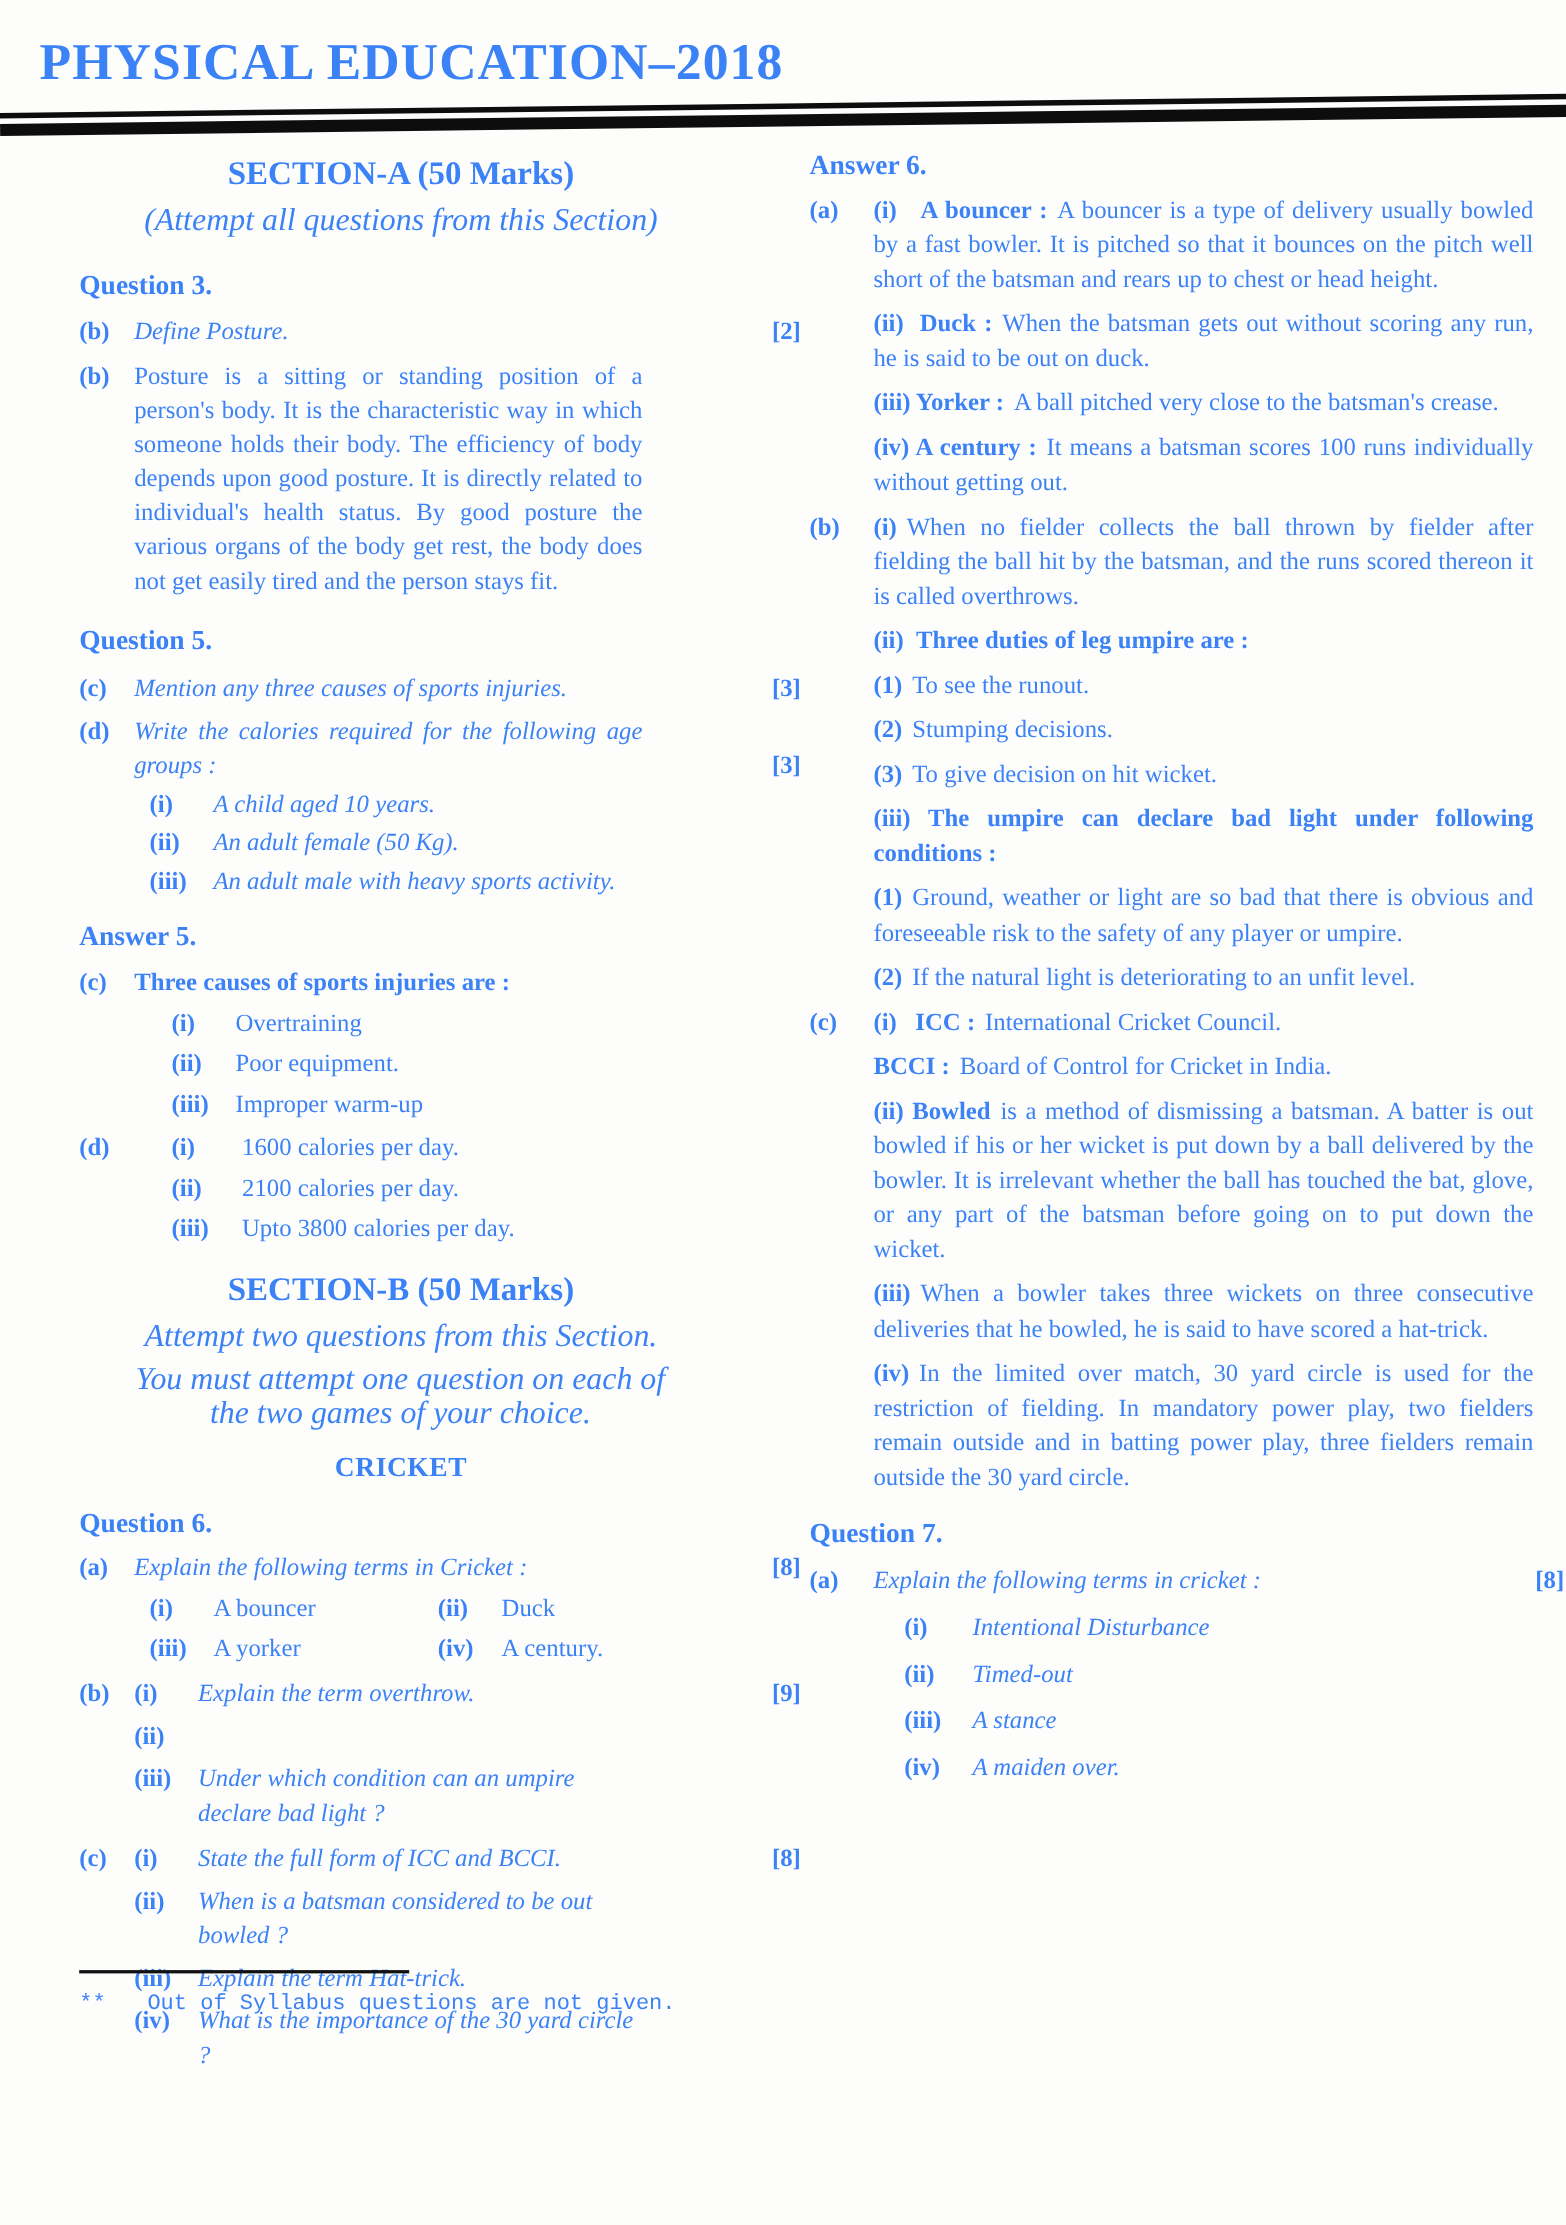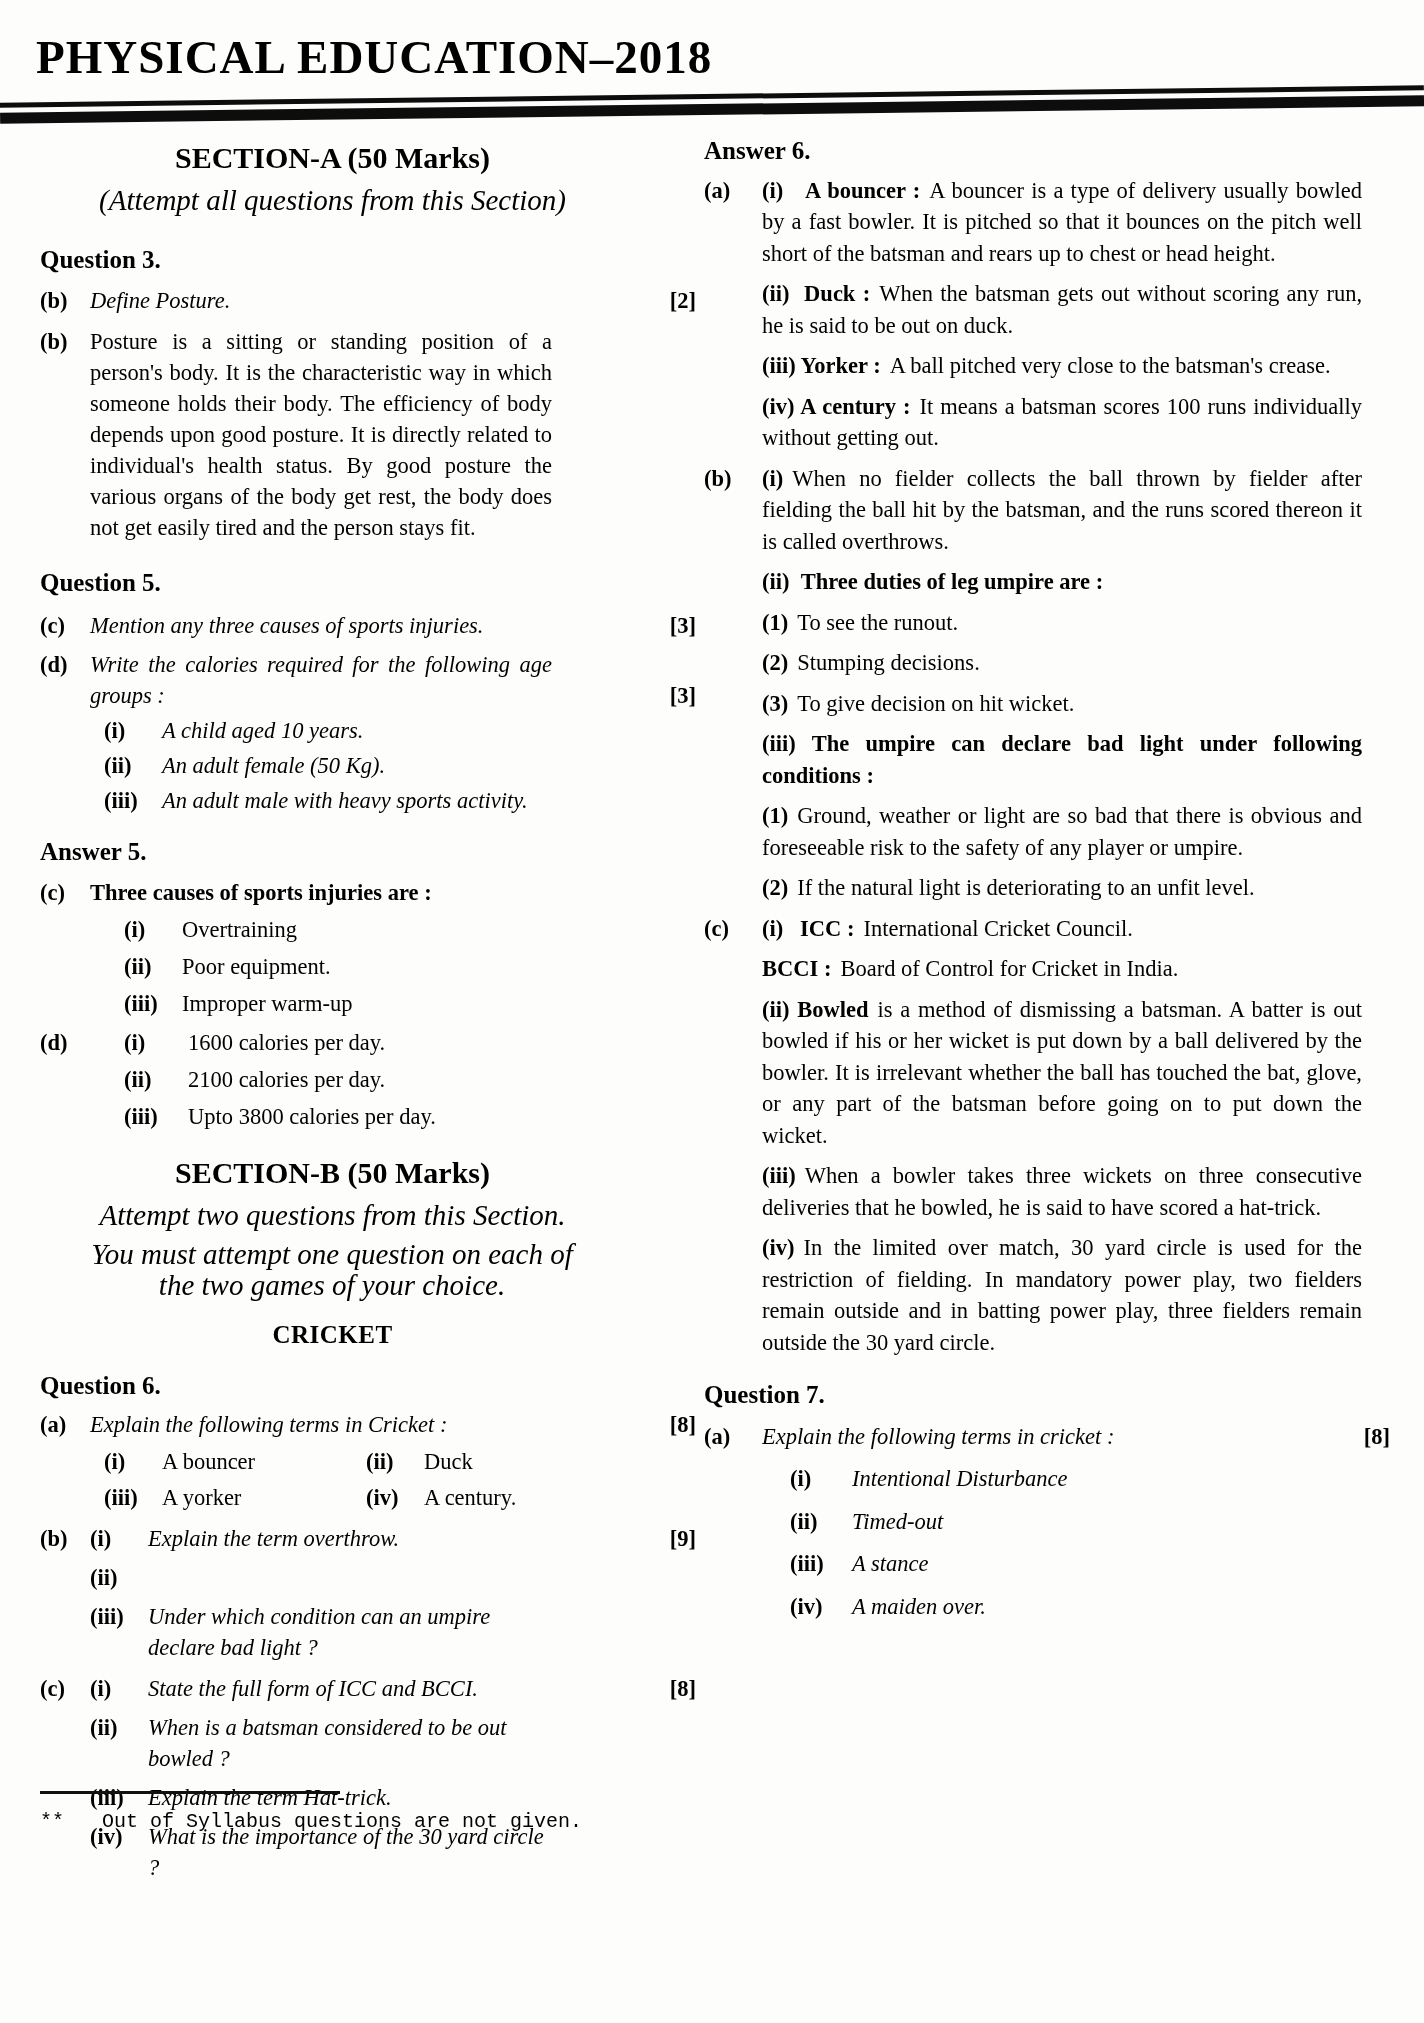--- a/index.html
+++ b/index.html
@@ -1,26 +1,26 @@
 <!DOCTYPE html>
 <html><head>
 <meta charset="utf-8">
 <style>
   html,body{margin:0;padding:0;background:#ffffff;}
-  .page{position:relative;width:1424px;height:2023px;background:#fdfdfc;color:#000000;
+  .page{position:relative;width:1424px;height:2023px;background:#fdfdfc;color:#3b82f6;
         font-family:"Liberation Serif", serif;overflow:hidden;}
   
   .title{font-size:47px;font-weight:bold;letter-spacing:1px;margin:30px 0 0 36px;
          font-family:"Liberation Serif", serif;}
   .rule-wrap{margin-top:10px;transform:rotate(-0.7deg);}
   .rule-thin{height:5px;background:#0d0d0d;}
   .rule-thick{height:11px;background:#0d0d0d;margin-top:5px;}
   
   .cols{display:flex;padding:0 0 0 40px;margin-top:8px;}
-  .col-left{width:640px;position:relative;font-size:22.5px;line-height:31px;}
+  .col-left{width:640px;position:relative;font-size:22.5px;line-height:31px;margin-left:32px;}
   .col-right{width:680px;margin-left:24px;position:relative;font-size:22.5px;line-height:31.5px;}
   
   .sec-h{width:585px;text-align:center;font-weight:bold;font-size:30px;margin:16px 0 0 0;line-height:38px;}
   .note{width:585px;text-align:center;font-style:italic;font-size:29px;margin:8px 0 0 0;}
   .note-narrow{width:500px;margin-left:42px;}
   .game-h{width:585px;text-align:center;font-weight:bold;font-size:25px;margin:18px 0 0 0;letter-spacing:0.5px;}
   .qlabel{font-weight:bold;font-size:25px;margin:0;}
   .mt8{margin-top:8px;}.mt10{margin-top:10px;}.mt12{margin-top:12px;}
   .mt20{margin-top:20px;}.mt22{margin-top:22px;}.mt24{margin-top:24px;}.mt28{margin-top:28px;}
   .row{display:flex;position:relative;}

